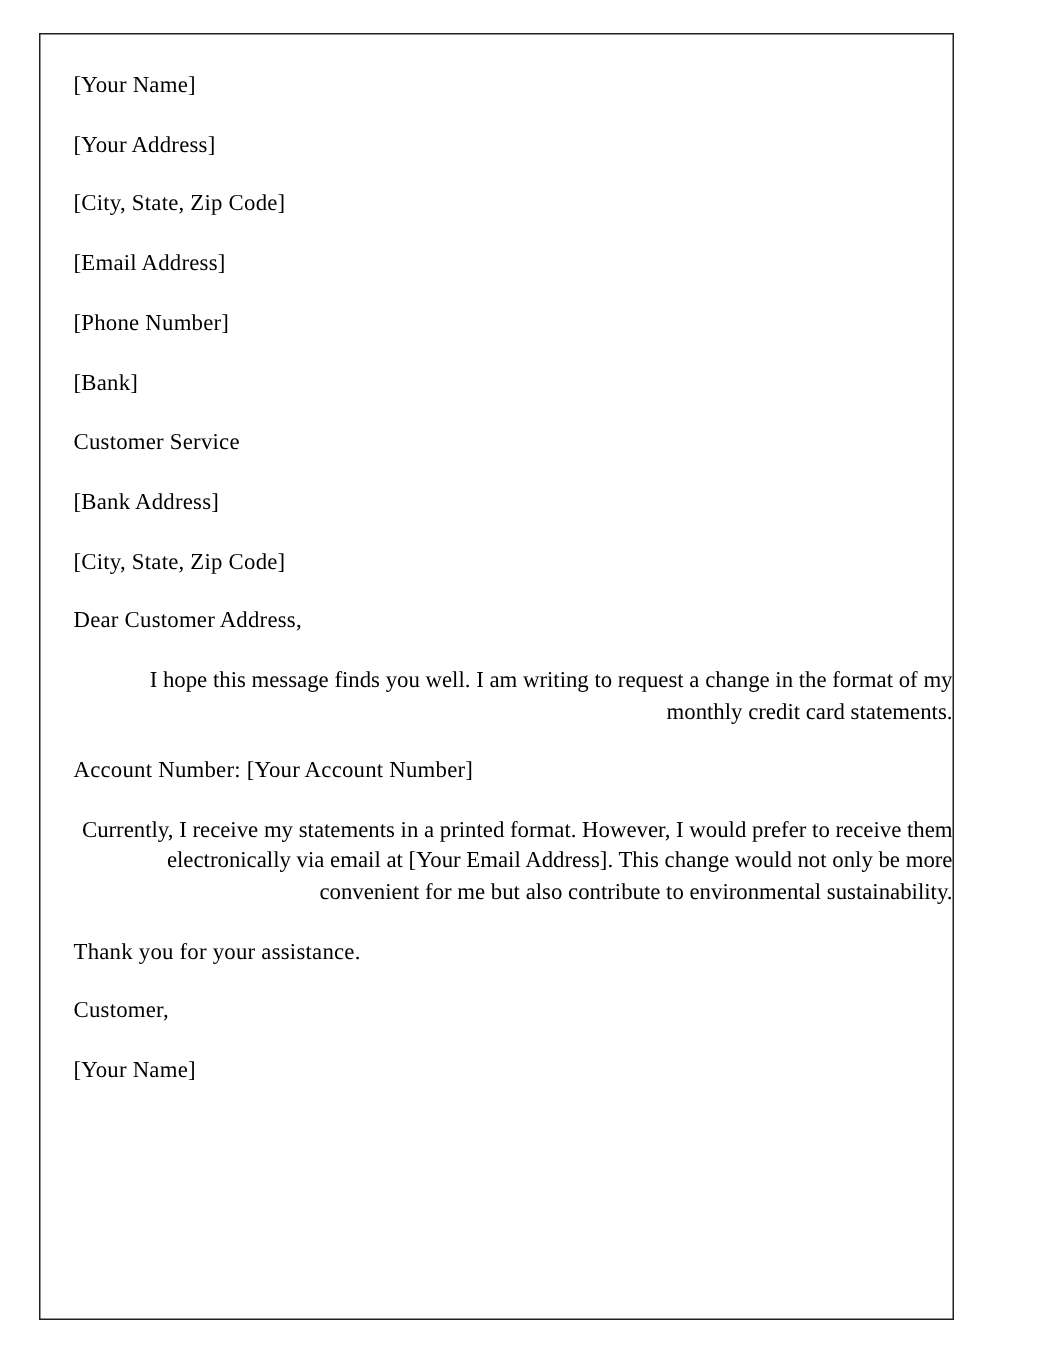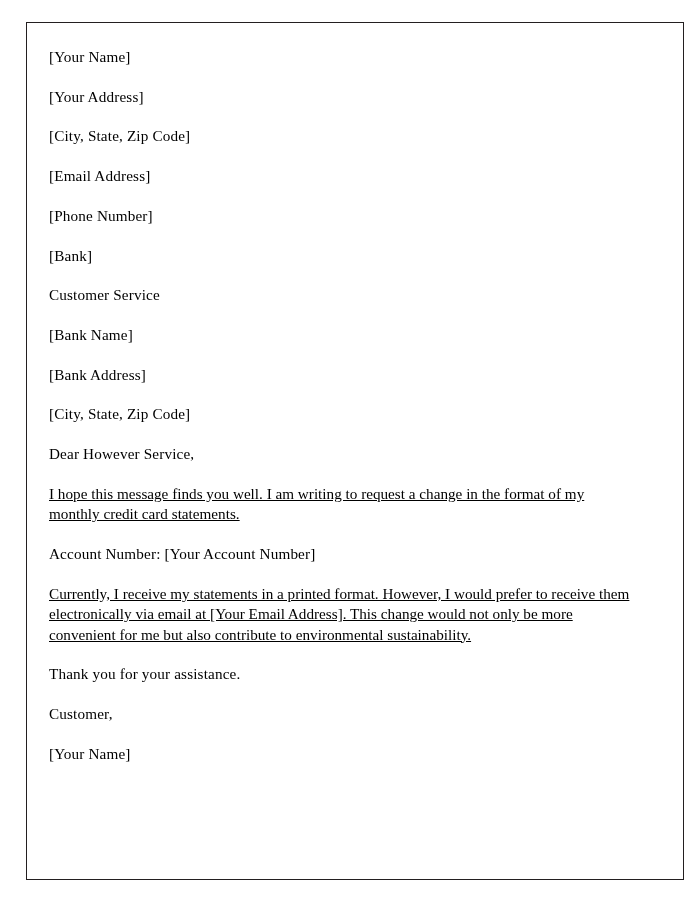--- a/index.html
+++ b/index.html
@@ -11,21 +11,21 @@
     width: 700px;
     height: 900px;
     font-family: "Liberation Serif", serif;
     color: #000000;
     overflow: hidden;
   }
   .page {
     position: absolute;
     left: 26px;
     top: 22px;
-    width: 658px;
+    width: 610px;
     height: 858px;
     border: 1px solid #231f20;
     box-sizing: border-box;
     background: #ffffff;
   }
   .letter-body {
     position: absolute;
     left: 22px;
     top: 24px;
     right: 22px;
@@ -33,46 +33,44 @@
   .line {
     font-size: 15.2px;
     line-height: 1.33;
     margin: 0 0 19.5px 0;
     letter-spacing: 0.01em;
   }
   .para {
     font-size: 15.2px;
     line-height: 1.34;
     margin: 0 0 19.5px 0;
-    text-align: left;
-    text-decoration: underline;
+    text-align: right;
   }
   .para.wide {
     width: 586px;
   }
 </style>
 </head>
 <body>
 
 <div class="page">
   <div class="letter-body">
 
     <p class="line">[Your Name]</p>
     <p class="line">[Your Address]</p>
     <p class="line">[City, State, Zip Code]</p>
     <p class="line">[Email Address]</p>
     <p class="line">[Phone Number]</p>
     <p class="line">[Bank]</p>
 
     <p class="line">Customer Service</p>
-    <p class="line">[Bank Name]</p>
     <p class="line">[Bank Address]</p>
     <p class="line">[City, State, Zip Code]</p>
 
-    <p class="line">Dear However Service,</p>
+    <p class="line">Dear Customer Address,</p>
 
     <p class="para wide">I hope this message finds you well. I am writing to request a change in the format of my monthly credit card statements.</p>
     <p class="line">Account Number: [Your Account Number]</p>
     <p class="para wide">Currently, I receive my statements in a printed format. However, I would prefer to receive them electronically via email at [Your Email Address]. This change would not only be more convenient for me but also contribute to environmental sustainability.</p>
 
     <p class="line">Thank you for your assistance.</p>
     <p class="line">Customer,</p>
     <p class="line">[Your Name]</p>
 
   </div>

